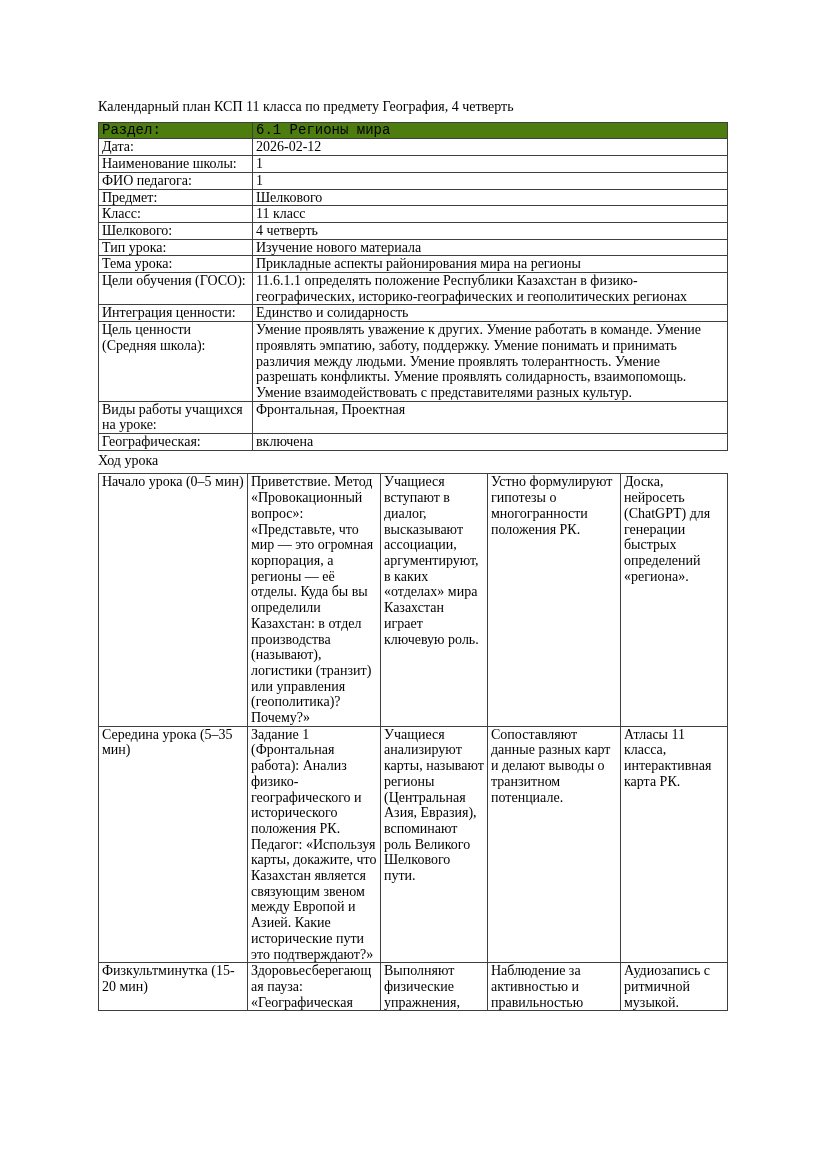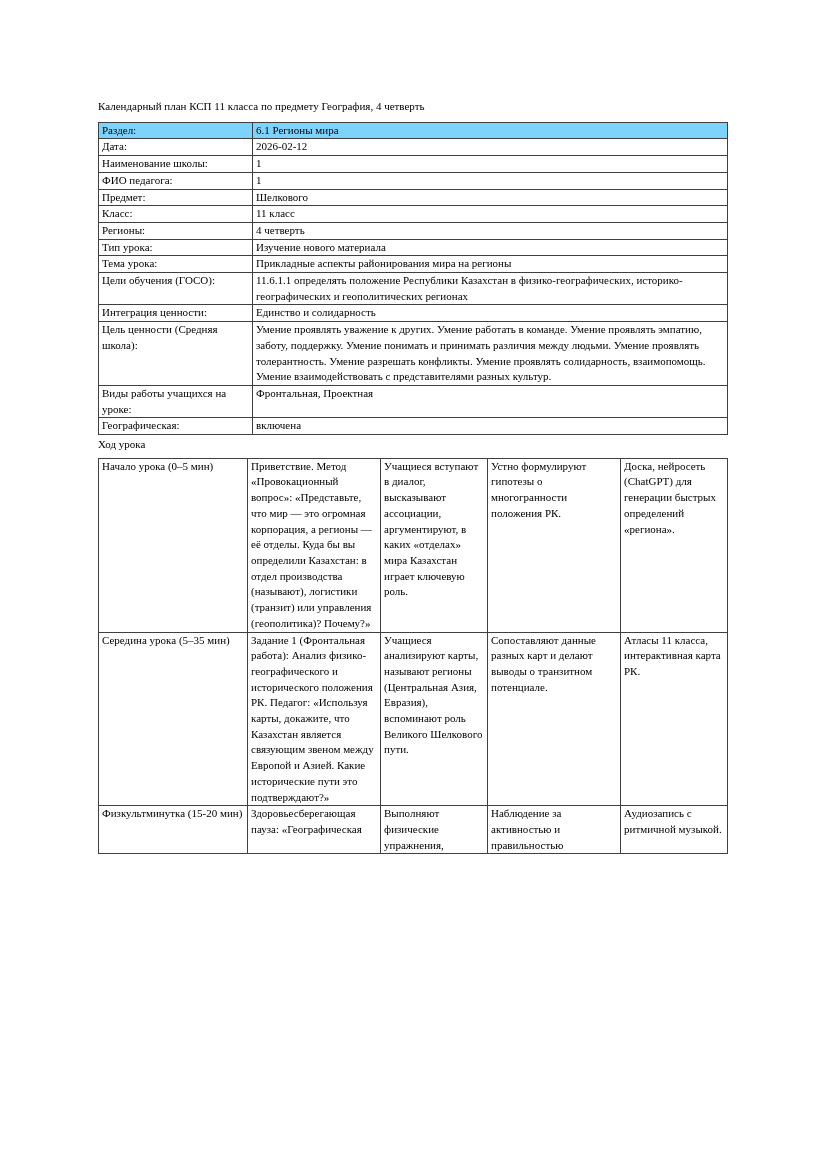--- a/index.html
+++ b/index.html
@@ -1,33 +1,33 @@
 <!DOCTYPE html>
 <html><head>
 <meta charset="utf-8">
 <style>
   html,body{margin:0;padding:0;}
   body{width:827px;height:1170px;background:#ffffff;overflow:hidden;}
   .page{
     position:relative;width:827px;height:850px;background:#ffffff;
     color:#000000;
     font-family:"Liberation Serif","DejaVu Serif",serif;
-    font-size:11px;line-height:15.7px;
+    font-size:14px;line-height:15.7px;
   }
   .content{position:absolute;left:98px;top:99px;width:631px;}
   .doc-title{margin:0 0 7px 0;white-space:nowrap;}
   table.tbl{border-collapse:collapse;table-layout:fixed;width:629px;}
   .tbl td{
     border:1px solid #3f3f3f;
     padding:0 3px;
     vertical-align:top;
     overflow:hidden;
     overflow-wrap:break-word;
   }
-  tr.shade td{background:#7dd3fc;}
+  tr.shade td{background:#4d7c0f;font-family:Liberation Mono, monospace;}
   .section-heading{margin:2px 0 5px 0;}
   .info col.c1{width:154px;}
   .info col.c2{width:475px;}
   .flow col.f1{width:149px;}
   .flow col.f2{width:133px;}
   .flow col.f3{width:107px;}
   .flow col.f4{width:133px;}
   .flow col.f5{width:107px;}
   .clip{max-height:47px;overflow:hidden;}
 </style>
@@ -63,21 +63,21 @@
         </tr>
         <tr>
           <td>Предмет:</td>
           <td>Шелкового</td>
         </tr>
         <tr>
           <td>Класс:</td>
           <td>11 класс</td>
         </tr>
         <tr>
-          <td>Регионы:</td>
+          <td>Шелкового:</td>
           <td>4 четверть</td>
         </tr>
         <tr>
           <td>Тип урока:</td>
           <td>Изучение нового материала</td>
         </tr>
         <tr>
           <td>Тема урока:</td>
           <td>Прикладные аспекты районирования мира на регионы</td>
         </tr>

